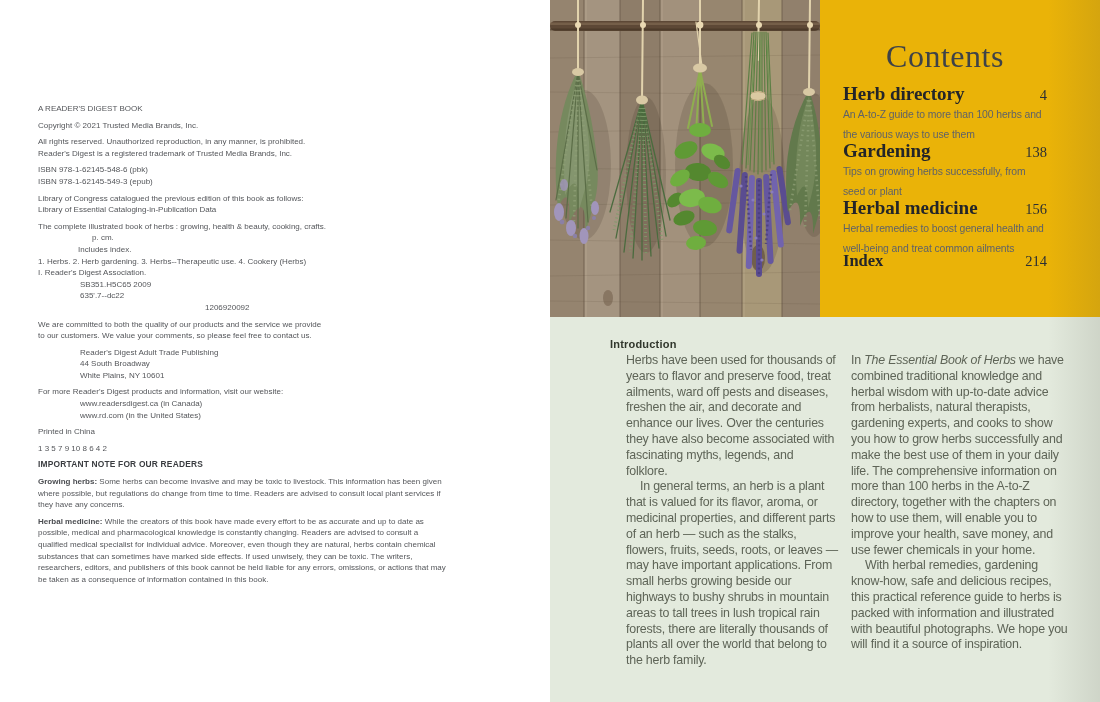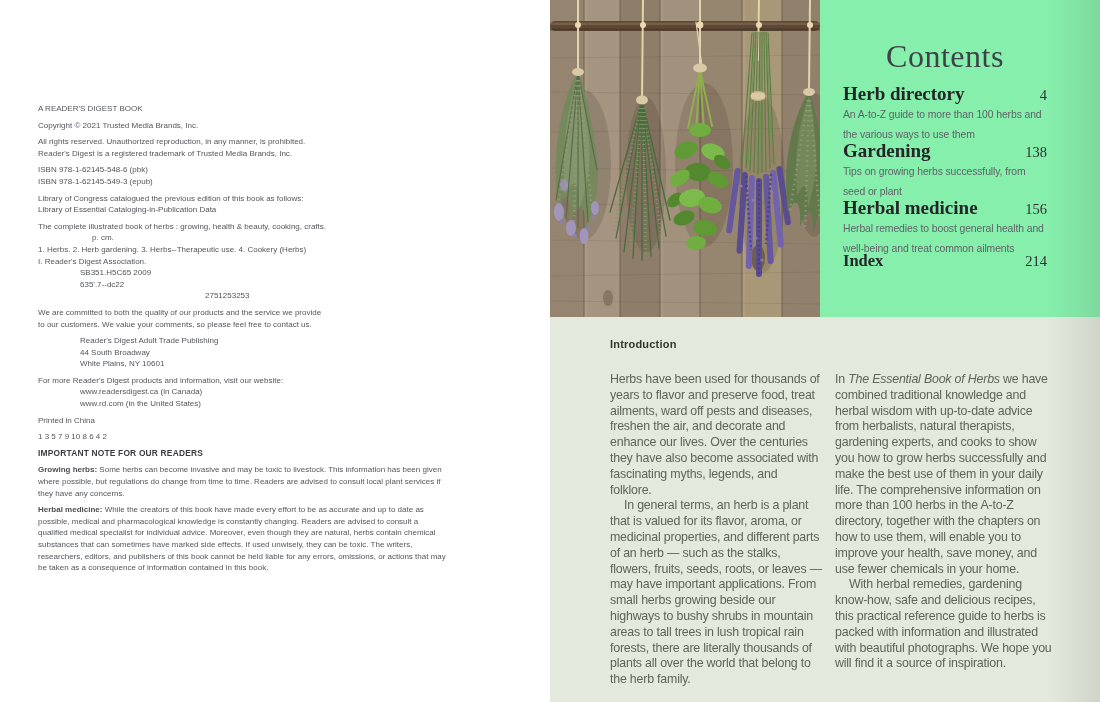--- a/index.html
+++ b/index.html
@@ -16,42 +16,42 @@
   .ind-a{padding-left:54px;}
   .ind-b{padding-left:40px;}
   .ind-c{padding-left:42px;}
   .ind-d{padding-left:167px;}
   .ind-addr{padding-left:42px;}
   .mt-md{margin-top:11px;}
   .mt-lg{margin-top:24px;}
   .note-heading{font-weight:bold;color:#3a3c40;font-size:8.4px;letter-spacing:.2px;}
   .note-para strong{color:#4c4e52;}
   
-  .right-page{position:absolute;left:550px;top:0;width:550px;height:702px;background:#86efac;}
+  .right-page{position:absolute;left:550px;top:0;width:550px;height:702px;background:#eab308;}
   .photo{position:absolute;left:0;top:0;width:270px;height:317px;}
   .photo svg{display:block;width:270px;height:317px;}
   
   .contents{position:absolute;left:293px;top:0;width:204px;height:317px;}
   .contents-title{
     position:absolute;top:38px;left:0;width:100%;text-align:center;
     font-family:"Liberation Serif",serif;font-weight:normal;
     font-size:32px;color:#3e4248;letter-spacing:.5px;
   }
   .toc-entry{position:absolute;left:0;width:100%;}
   .toc-head{display:flex;justify-content:space-between;align-items:baseline;
     font-family:"Liberation Serif",serif;font-weight:bold;font-size:19px;
     line-height:20px;color:#232529;}
   .toc-page{font-weight:normal;font-size:14.5px;color:#2c2f33;}
   .toc-desc{font-size:10.4px;line-height:20px;color:#5f6268;margin-top:0;letter-spacing:-.1px;}
   .toc-entry-index .toc-head{font-size:16.5px;}
   
   .intro-panel{position:absolute;left:0;top:317px;width:550px;height:385px;background:#e3eadd;}
   .intro-heading{position:absolute;left:60px;top:21px;font-size:11px;font-weight:bold;
     color:#31372c;letter-spacing:.2px;}
-  .intro-col{position:absolute;top:55px;}
+  .intro-col{position:absolute;top:36px;margin-left:16px;}
   .intro-col1{left:60px;width:212px;}
   .intro-col2{left:285px;width:220px;}
   .intro-col p{margin:0;font-size:12.4px;line-height:15.8px;color:#5e6457;letter-spacing:-.2px;}
   .intro-col p + p{text-indent:14px;}
   .intro-col em{font-style:italic;}
   
   .edge-shadow{position:absolute;right:0;top:0;width:52px;height:702px;pointer-events:none;
     background:linear-gradient(to right,rgba(70,70,60,0),rgba(70,70,60,0.13));}
 </style>
 </head>
@@ -70,25 +70,26 @@
       <span>ISBN 978-1-62145-548-6 (pbk)</span><br>
       <span>ISBN 978-1-62145-549-3 (epub)</span>
     </p>
     <p>
       <span>Library of Congress catalogued the previous edition of this book as follows:</span><br>
       <span>Library of Essential Cataloging-in-Publication Data</span>
     </p>
     <p>
       <span>The complete illustrated book of herbs : growing, health &amp; beauty, cooking, crafts.</span>
       <span class="ind-a" style="display:block">p. cm.</span>
+      <span class="ind-b" style="display:block">Includes index.</span>
       <span style="display:block">1. Herbs. 2. Herb gardening. 3. Herbs--Therapeutic use. 4. Cookery (Herbs)</span>
       <span style="display:block">I. Reader's Digest Association.</span>
       <span class="ind-c" style="display:block">SB351.H5C65 2009</span>
       <span class="ind-c" style="display:block">635'.7--dc22</span>
-      <span class="ind-d" style="display:block">2751253253</span>
+      <span class="ind-d" style="display:block">1206920092</span>
     </p>
     <p class="mt-md">
       <span>We are committed to both the quality of our products and the service we provide</span><br>
       <span>to our customers. We value your comments, so please feel free to contact us.</span>
     </p>
     <p>
       <span class="ind-addr" style="display:block">Reader's Digest Adult Trade Publishing</span>
       <span class="ind-addr" style="display:block">44 South Broadway</span>
       <span class="ind-addr" style="display:block">White Plains, NY 10601</span>
     </p>

